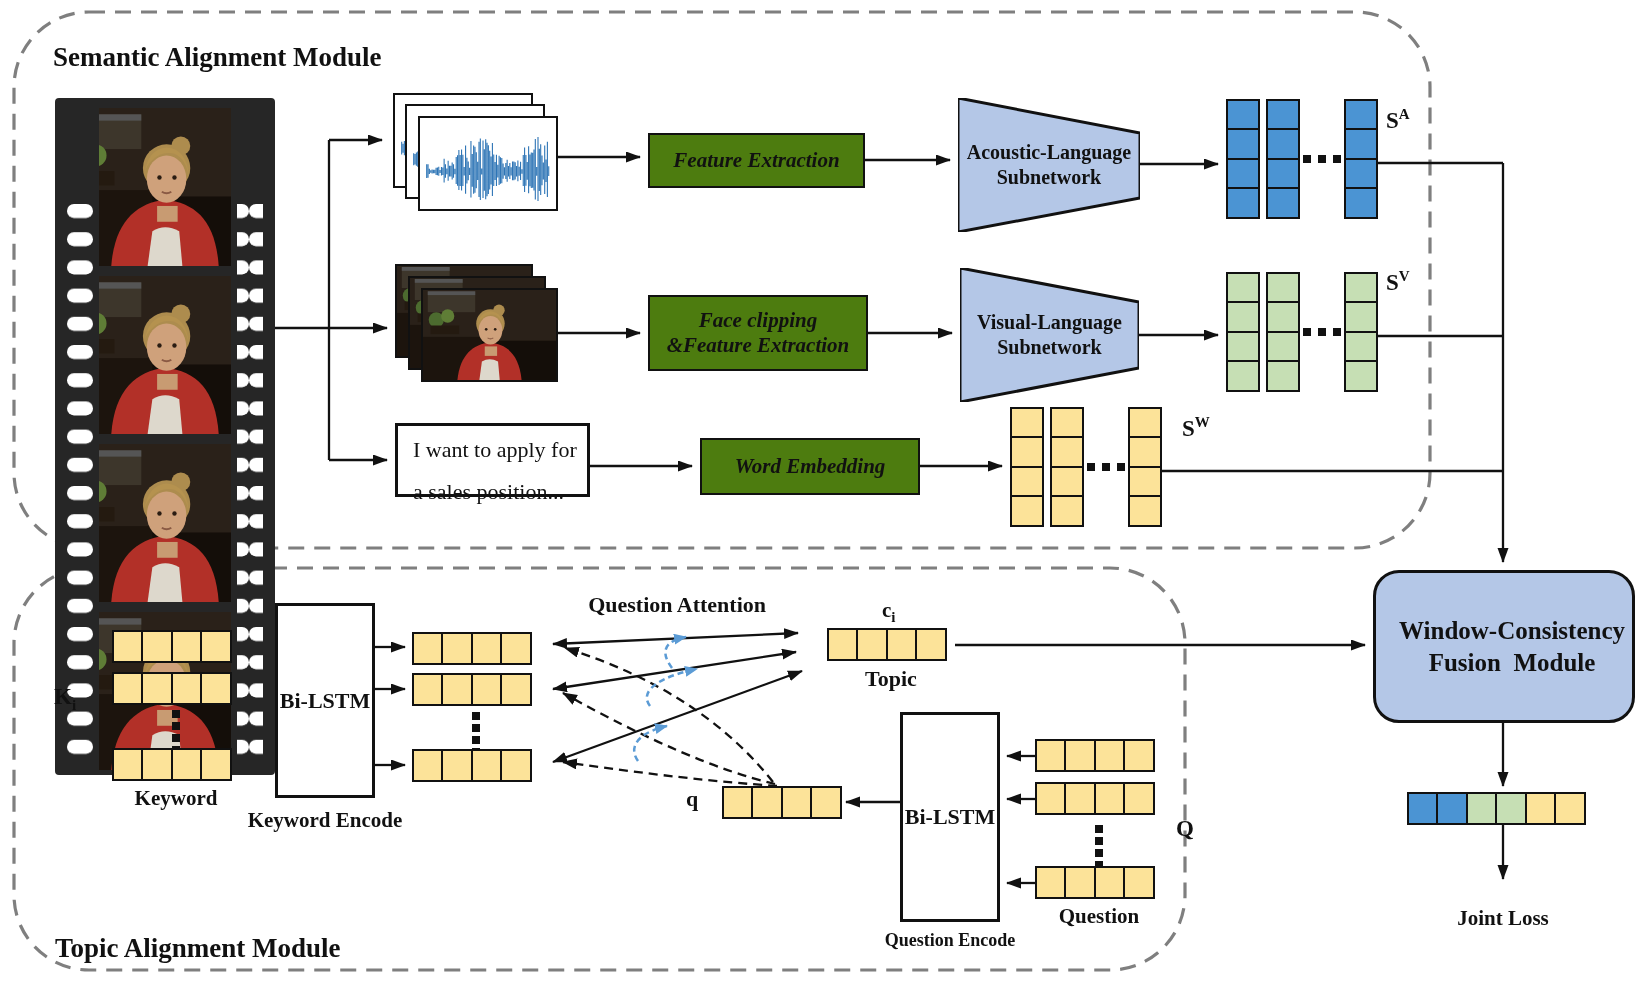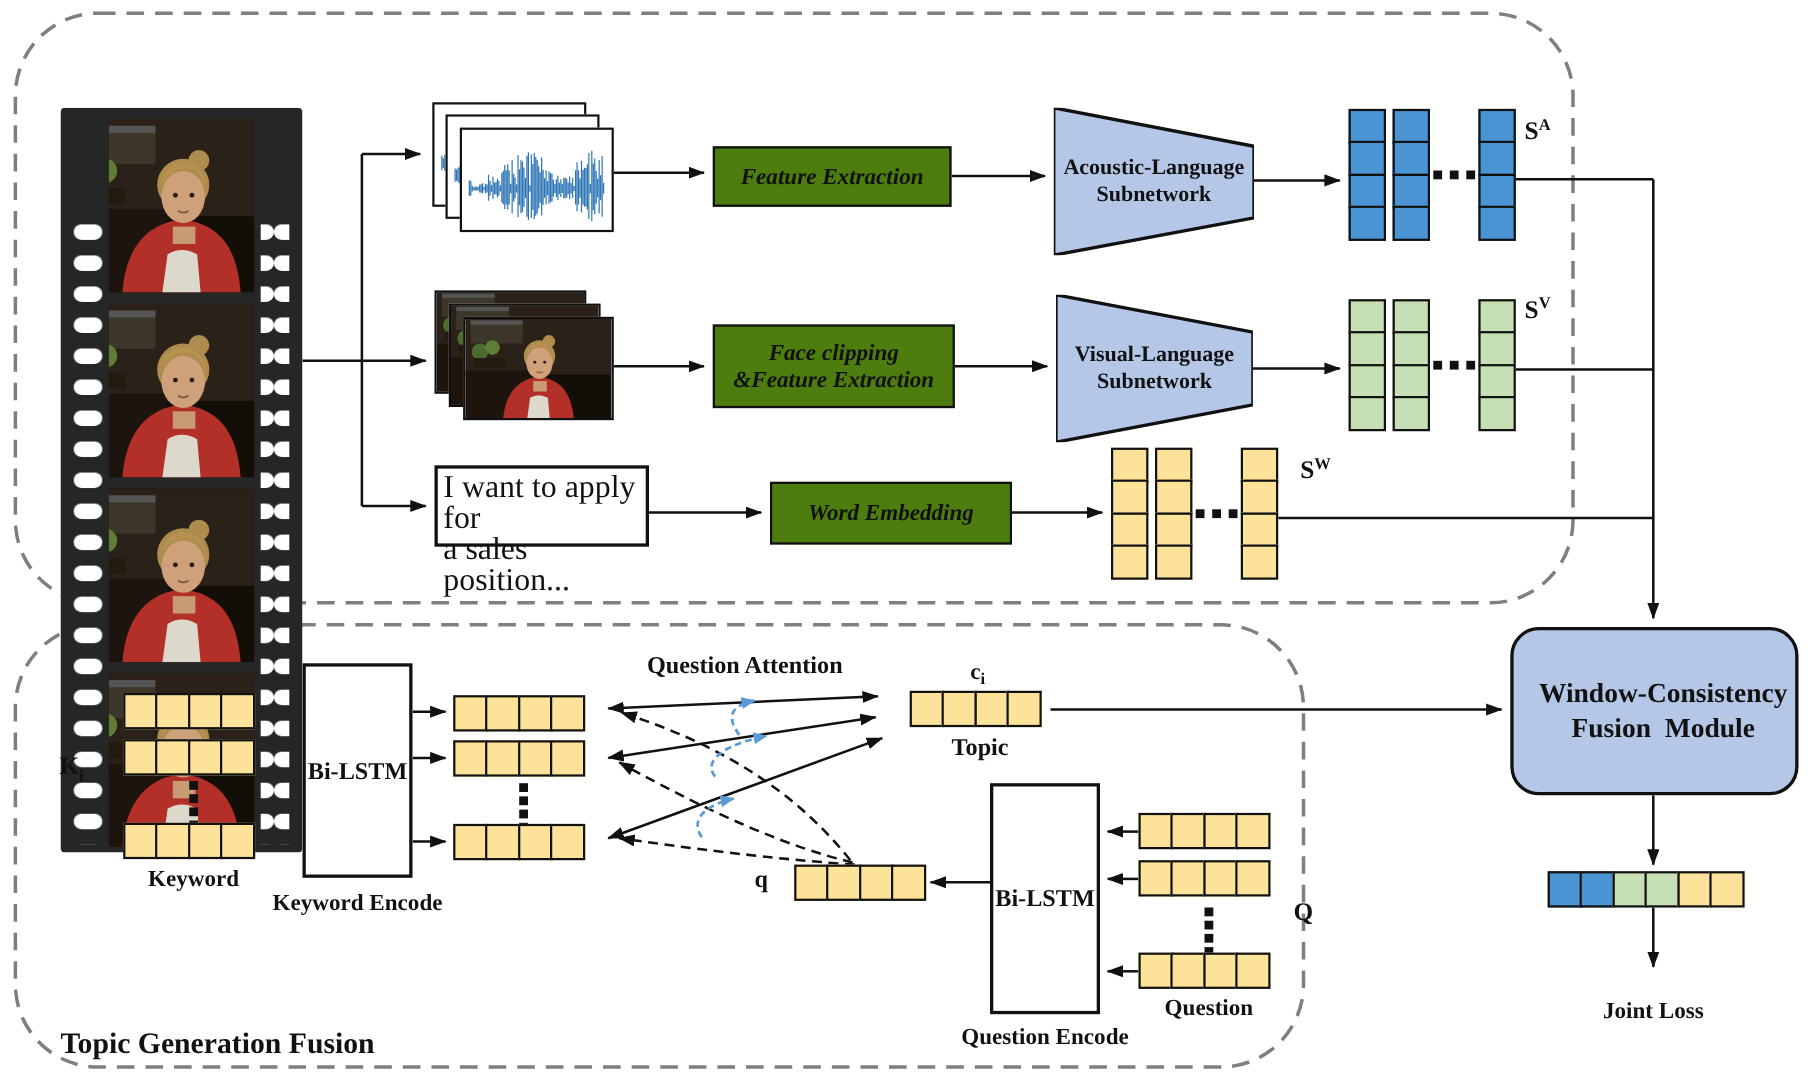--- a/index.html
+++ b/index.html
@@ -29,22 +29,22 @@
   .green i{background:#c6dfb4;}
   .yellow i{background:#fce399;}
   .hdots{width:44px;display:flex;align-items:center;justify-content:center;gap:7px;}
   .hdots i{width:8px;height:8px;background:#111;border:none!important;}
   .vdots{position:absolute;display:flex;flex-direction:column;gap:4px;z-index:2;}
   .vdots i{width:8px;height:8px;background:#111;}
   .result i.cb{background:#4b94d3;} .result i.cg{background:#c6dfb4;} .result i.cy{background:#fce399;}
   sup{font-size:15px;} sub{font-size:15px;}
   .fusion{border-radius:26px;border:3px solid #111;background:#b4c7e7;
           font-size:25px;font-weight:bold;line-height:32px;}
-  .transcript{background:#fff;border:3px solid #111;font-size:29px;line-height:28px;
-              padding:3px 0 0 5px;font-weight:normal;}
+  .transcript{background:#fff;border:3px solid #111;font-size:22px;line-height:42px;
+              padding:3px 0 0 15px;font-weight:normal;}
 </style>
 </head>
 <body>
 
 <div id="canvas">
 
   <svg id="wires" width="1649" height="990" viewBox="0 0 1649 990">
     <defs>
       <marker id="ah" markerUnits="userSpaceOnUse" markerWidth="16" markerHeight="12" refX="14" refY="5.5" orient="auto">
         <path d="M0,0 L15,5.5 L0,11 Z" fill="#111"></path>
@@ -124,20 +124,21 @@
       <path d="M777,786 Q688,780 563,762" marker-end="url(#ah)"></path>
     </g>
 
     <g stroke="#5b9bd5" stroke-width="2.5" fill="none" stroke-dasharray="6 4">
       <path d="M672,668 C660,652 664,641 686,637" marker-end="url(#abl)"></path>
       <path d="M650,706 C637,689 666,675 697,669" marker-end="url(#abl)"></path>
       <path d="M638,761 C626,744 644,731 667,726" marker-end="url(#abl)"></path>
     </g>
   </svg>
 
+  <div class="lbl module-title" style="left:53px;top:42px;">Semantic Alignment Module</div>
 
   <svg class="abs" style="left:55px;top:98px;" width="220" height="677" viewBox="0 0 220 677">
     <defs>
       <pattern id="holes" x="12" y="106" width="26" height="28.2" patternUnits="userSpaceOnUse">
         <rect x="0" y="0" width="26" height="14" rx="7" fill="#fff"></rect>
       </pattern>
     </defs>
     <rect width="220" height="677" rx="4" fill="#262626"></rect>
     <rect x="12" y="104" width="26" height="566" fill="url(#holes)"></rect>
     <rect x="182" y="104" width="26" height="566" fill="url(#holes)"></rect>
@@ -297,21 +298,21 @@
       </div>
   </div>
 
   <div class="lbl" style="left:1386px;top:106px;font-size:23px;">
     <span>S</span><sup>A</sup></div>
   <div class="lbl" style="left:1386px;top:268px;font-size:23px;">
     <span>S</span><sup>V</sup></div>
   <div class="lbl" style="left:1182px;top:414px;font-size:23px;">
     <span>S</span><sup>W</sup></div>
 
-  <div class="lbl module-title" style="left:55px;top:933px;">Topic Generation Fusion</div>
+  <div class="lbl module-title" style="left:55px;top:933px;">Topic Alignment Module</div>
 
   <div class="lbl" style="left:54px;top:684px;font-size:23px;">
     <span>K</span><sub>i</sub></div>
 
   <div class="vrow" style="left:112px;top:630px;">
       <i></i>
       <i></i>
       <i></i>
       <i></i>
     </div>
@@ -381,21 +382,21 @@
   <div class="vrow" style="left:722px;top:786px;">
       <i></i>
       <i></i>
       <i></i>
       <i></i>
     </div>
 
   <div class="abs whitebox center" style="left:900px;top:712px;width:100px;height:210px;font-size:22px;font-weight:bold;">
     <span>Bi-LSTM</span>
     </div>
-  <div class="lbl" style="left:850px;top:930px;width:200px;text-align:center;font-size:21px;">Question Encode</div>
+  <div class="lbl" style="left:850px;top:930px;width:200px;text-align:center;font-size:18px;">Question Encode</div>
 
   <div class="vrow" style="left:1035px;top:739px;">
       <i></i>
       <i></i>
       <i></i>
       <i></i>
     </div>
   <div class="vrow" style="left:1035px;top:782px;">
       <i></i>
       <i></i>

